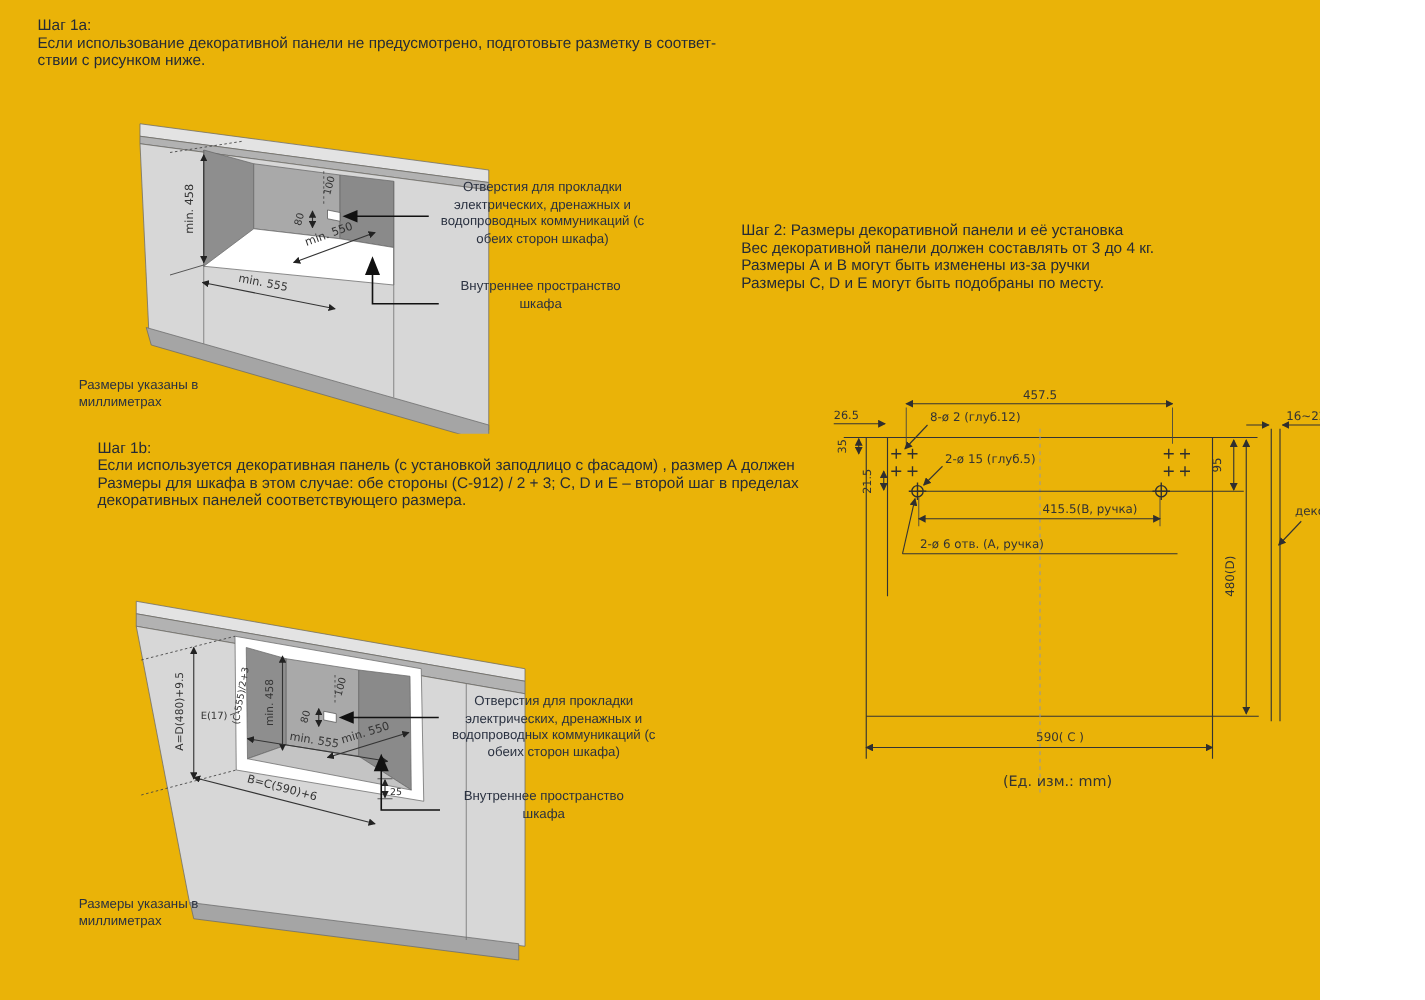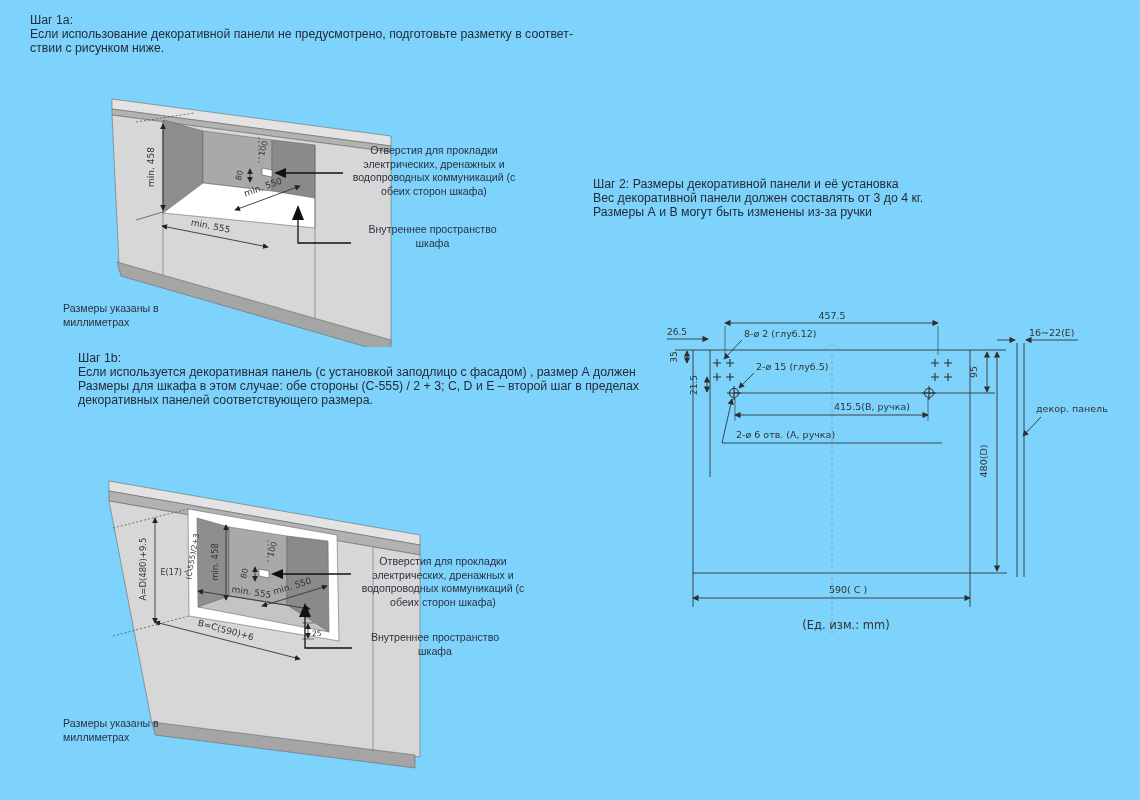--- a/index.html
+++ b/index.html
@@ -1,17 +1,17 @@
 <!DOCTYPE html>
 <html><head>
 <meta charset="utf-8">
 <style>
   html,body{margin:0;padding:0;}
   .page{
-    position:relative;width:1140px;height:800px;background:#7dd3fc;overflow:hidden;
+    position:relative;width:1056px;height:800px;background:#eab308;overflow:hidden;
     font-family:"Liberation Sans", sans-serif;color:#252b36;
   }
   .textblock{position:absolute;font-size:12.3px;line-height:14px;letter-spacing:0px;}
   .textblock .ln{display:block;}
   .fig{position:absolute;}
   .fig svg{position:absolute;left:0;top:0;}
   .callout{position:absolute;font-size:10.6px;line-height:13.6px;text-align:center;color:#2a3140;}
   .units{position:absolute;font-size:10.6px;line-height:14px;text-align:left;color:#2a3140;}
   svg text{fill:#333;font-family:"DejaVu Sans", sans-serif;}
   .cab{stroke:#6a6a6a;stroke-width:.6;stroke-linejoin:round;}
@@ -80,21 +80,21 @@
     </div>
     <div class="units" style="left:8px;top:219px;width:96px;">
       <span class="ln">Размеры указаны в</span>
       <span class="ln">миллиметрах</span>
     </div>
   </div>
 
   <div class="textblock" style="left:30px;top:351px;width:565px;margin-left:48px;">
     <span class="ln">Шаг 1b:</span>
     <span class="ln">Если используется декоративная панель (с установкой заподлицо с фасадом) , размер А должен</span>
-    <span class="ln">Размеры для шкафа в этом случае: обе стороны (С-555) / 2 + 3; C, D и E – второй шаг в пределах</span>
+    <span class="ln">Размеры для шкафа в этом случае: обе стороны (С-912) / 2 + 3; C, D и E – второй шаг в пределах</span>
     <span class="ln">декоративных панелей соответствующего размера.</span>
   </div>
 
   <div class="fig" style="left:55px;top:455px;width:475px;height:315px;">
     <svg width="475" height="315" viewBox="0 0 475 315">
       <defs>
         <marker id="f2a" viewBox="0 0 8 8" refX="7" refY="4" markerWidth="6.5" markerHeight="6.5" orient="auto-start-reverse">
           <path d="M0,0 L8,4 L0,8 z" fill="#222"></path>
         </marker>
       </defs>
@@ -153,20 +153,21 @@
     <div class="units" style="left:8px;top:261px;width:96px;">
       <span class="ln">Размеры указаны в</span>
       <span class="ln">миллиметрах</span>
     </div>
   </div>
 
   <div class="textblock" style="left:593px;top:177px;width:545px;">
     <span class="ln">Шаг 2: Размеры декоративной панели и её установка</span>
     <span class="ln">Вес декоративной панели должен составлять от 3 до 4 кг.</span>
     <span class="ln">Размеры А и В могут быть изменены из-за ручки</span>
+    <span class="ln">Размеры C, D и E могут быть подобраны по месту.</span>
   </div>
 
   <div class="fig" style="left:660px;top:295px;width:485px;height:350px;">
     <svg width="485" height="350" viewBox="0 0 485 350">
       <defs>
         <marker id="f3a" viewBox="0 0 8 8" refX="7" refY="4" markerWidth="7" markerHeight="7" orient="auto-start-reverse">
           <path d="M0,0 L8,4 L0,8 z" fill="#2f2f2f"></path>
         </marker>
       </defs>
       <g class="dim" stroke="#3c3c3c">

